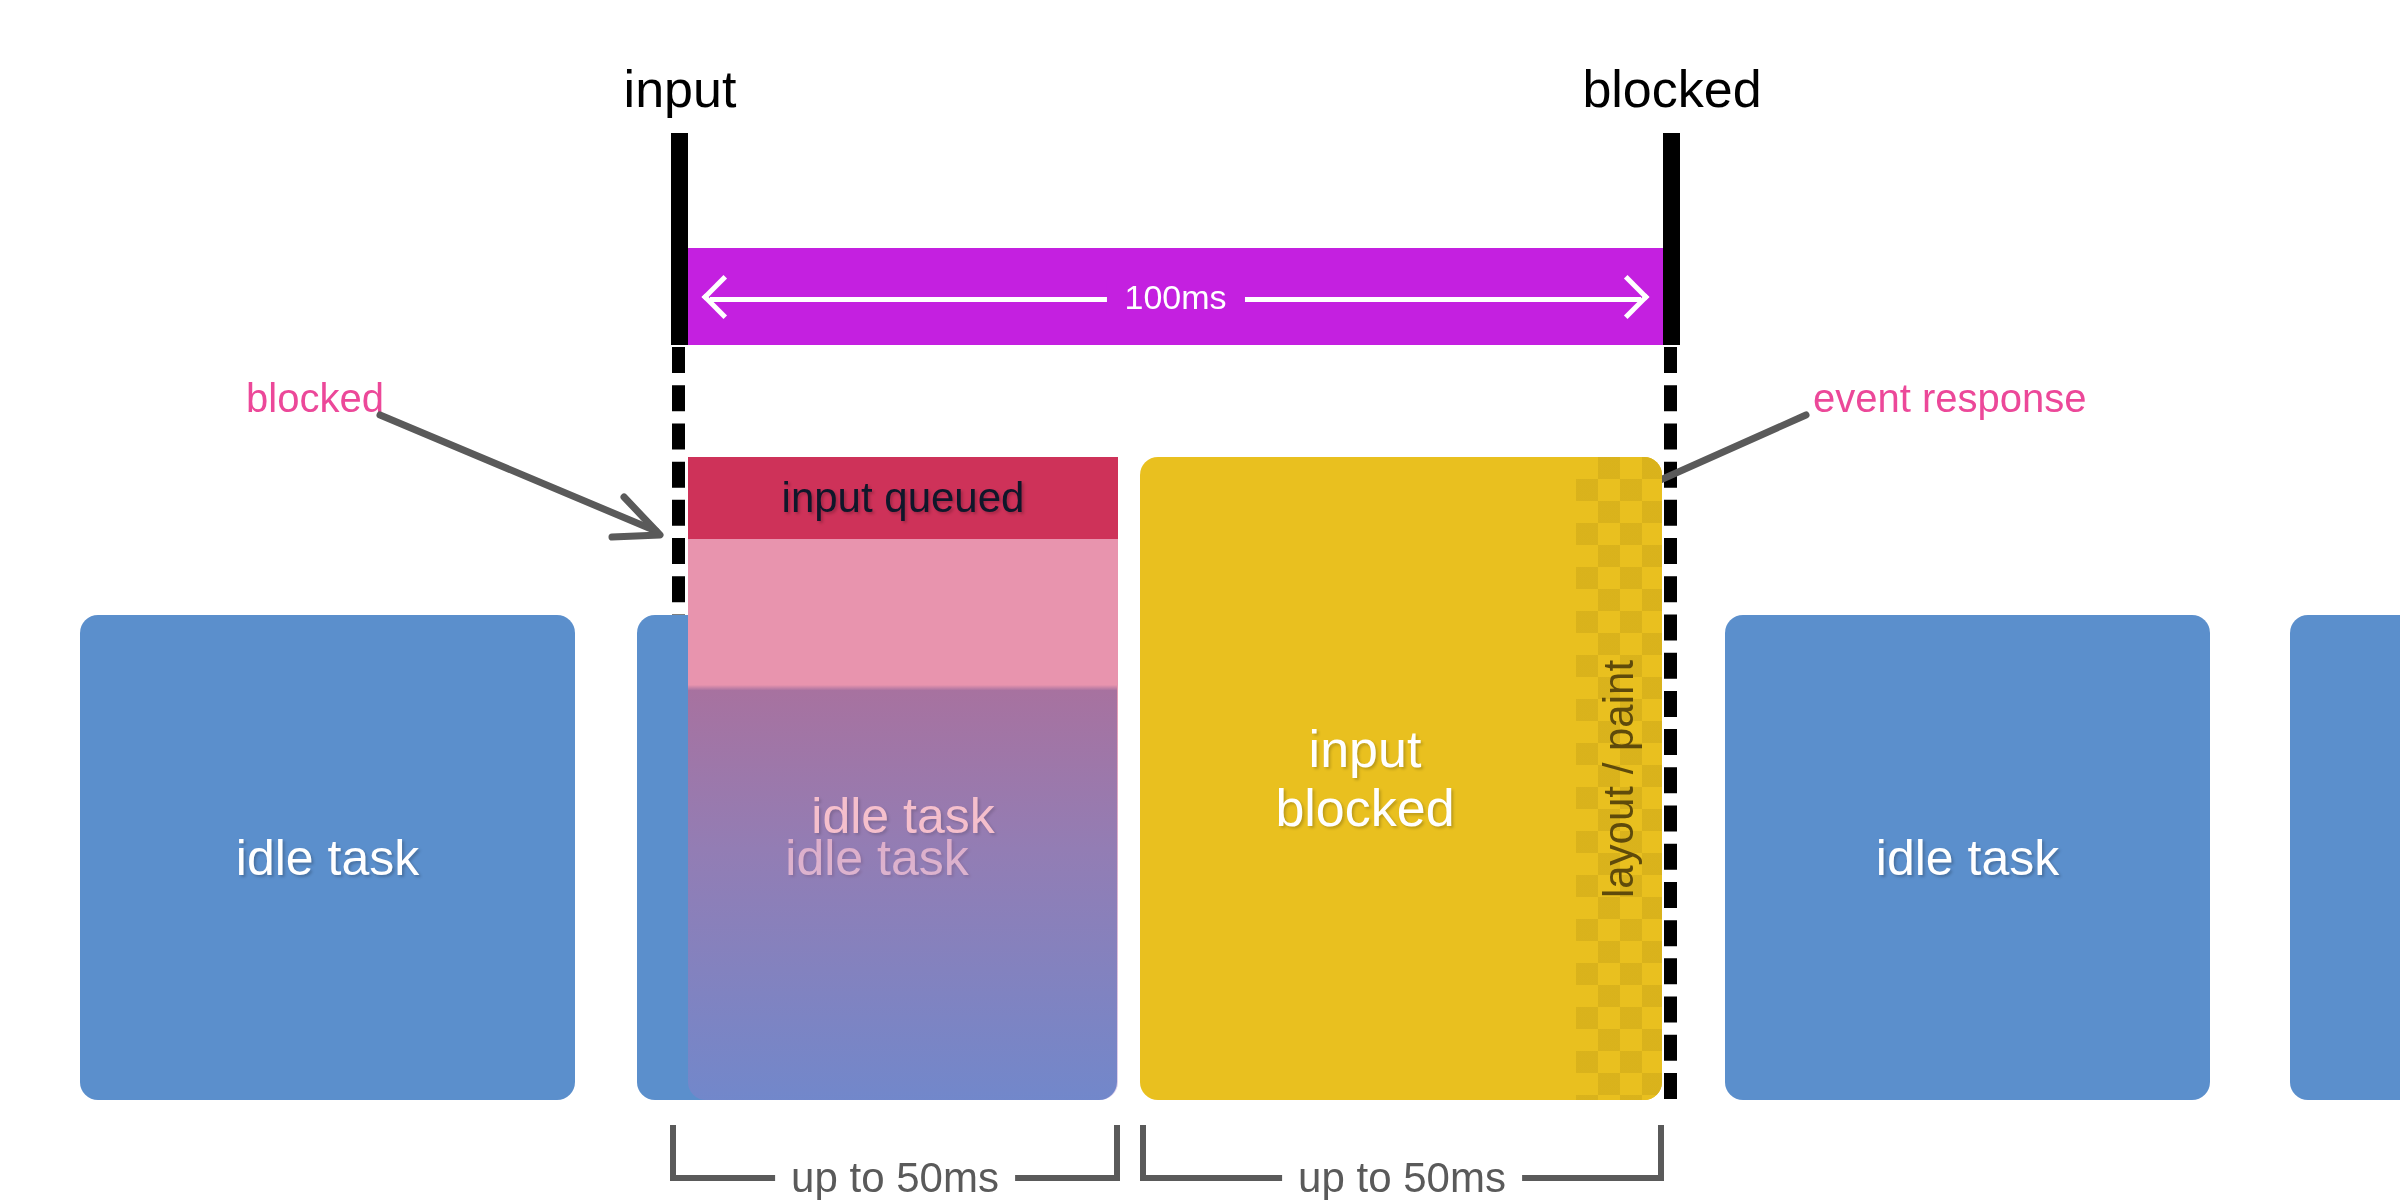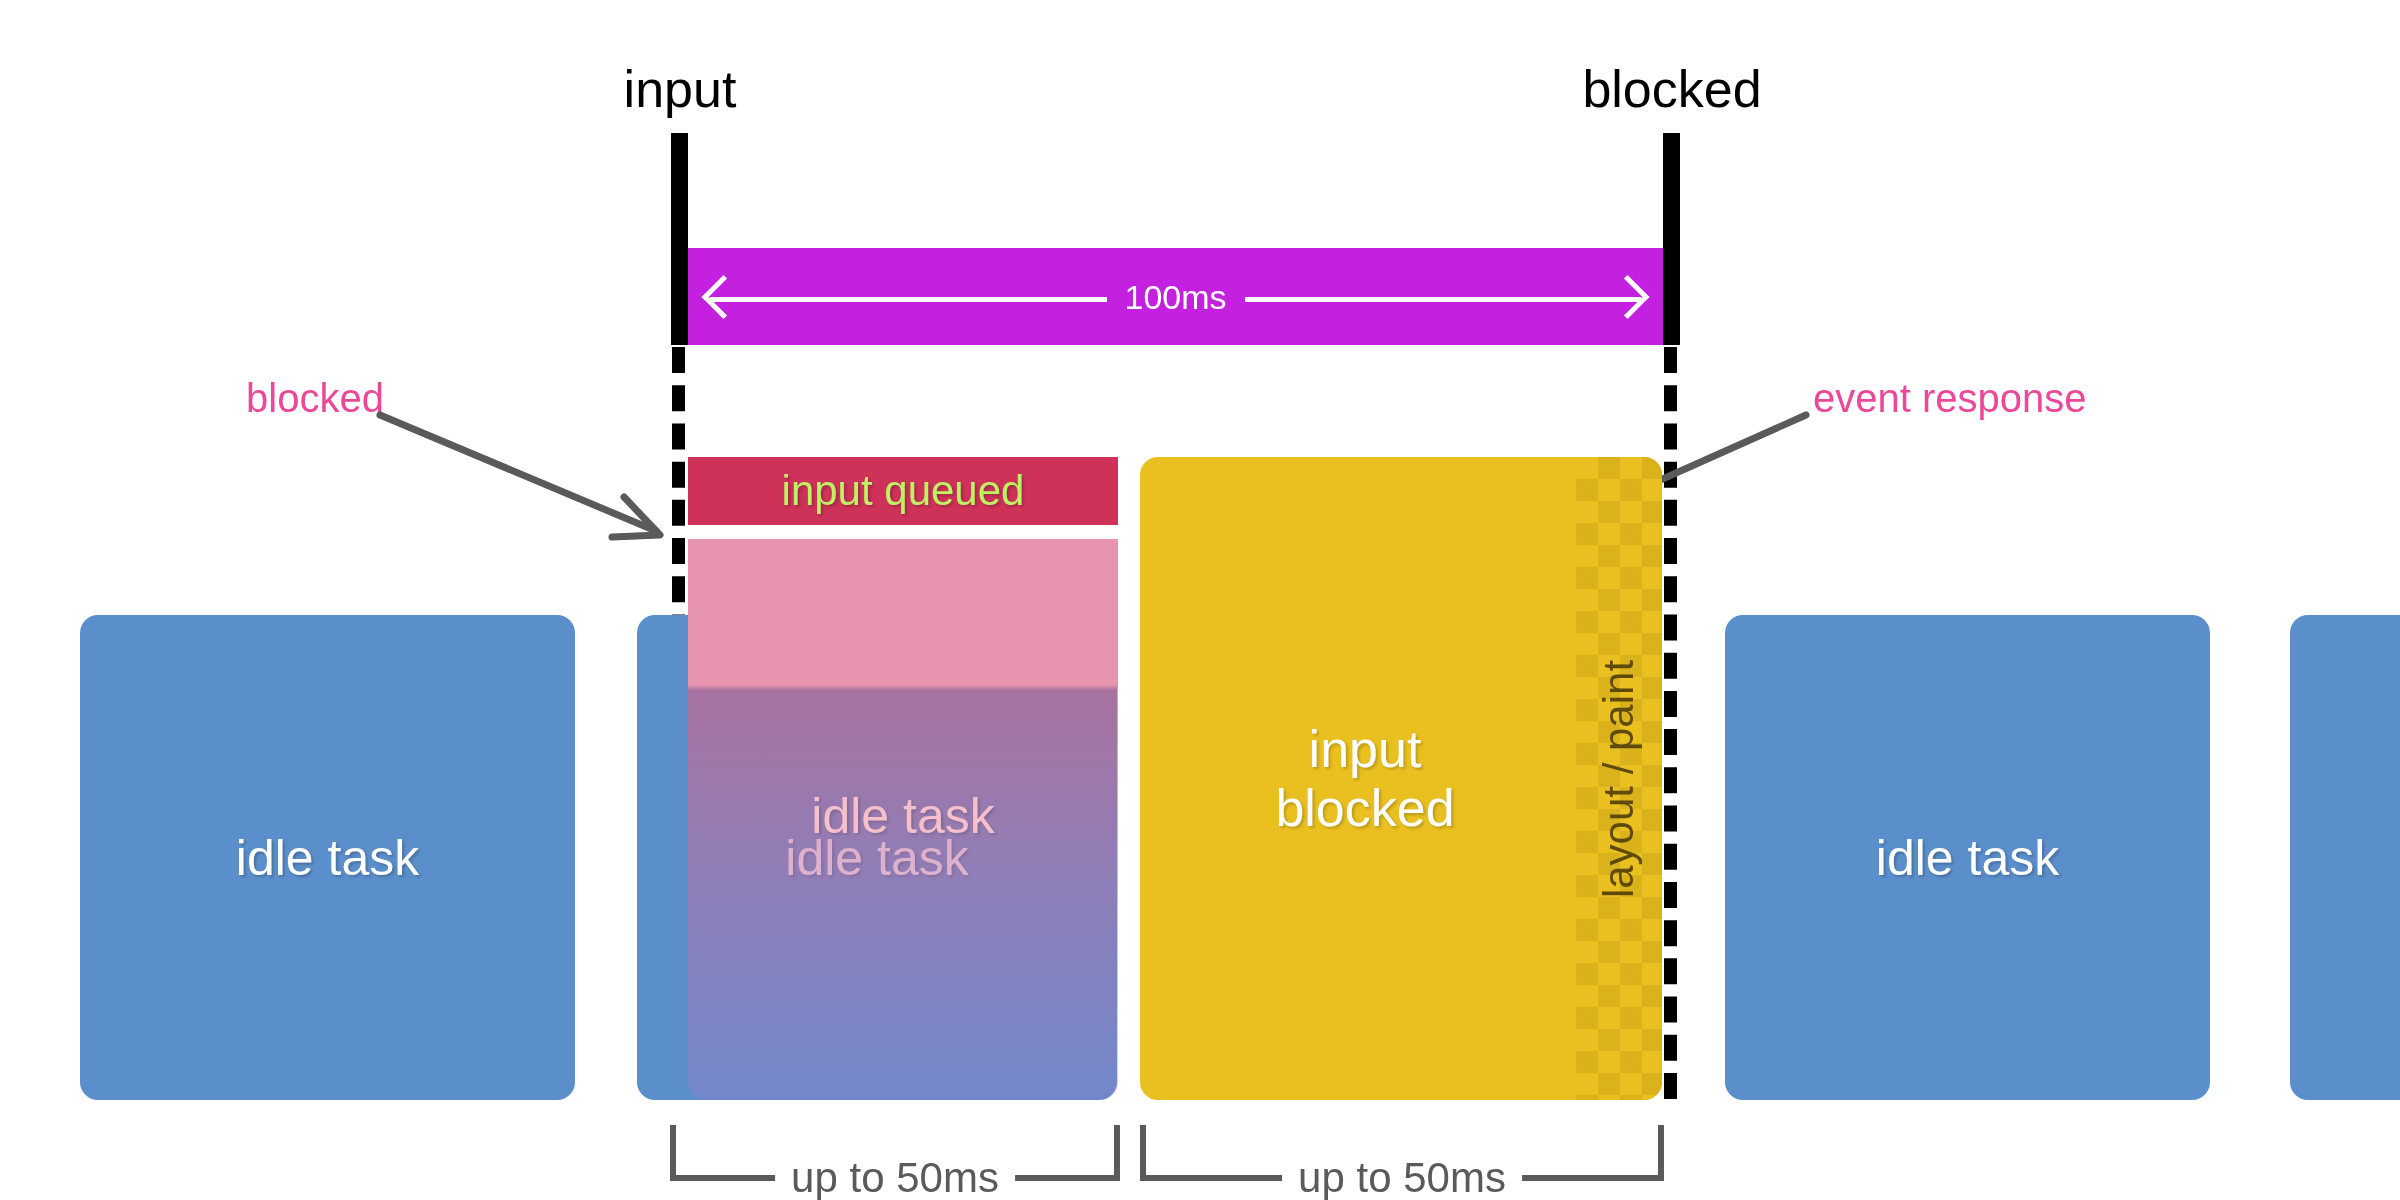--- a/index.html
+++ b/index.html
@@ -128,23 +128,23 @@
     position: absolute;
     left: 688px;
     top: 412px;
     width: 430px;
     height: 643px;
   }
   #input-queued-solid {
     position: absolute;
     left: 0; top: 0;
     width: 100%;
-    height: 68px;
+    height: 82px;
     background: #CE3259;
-    color: #bef264;
+    color: #0f172a;
     font-size: 42px;
     display: flex;
     align-items: center;
     justify-content: center;
     text-shadow: 2px 2px 3px rgba(0,0,0,0.22);
   }
   #input-queued-fade {
     position: absolute;
     left: 0;
     top: 82px;

